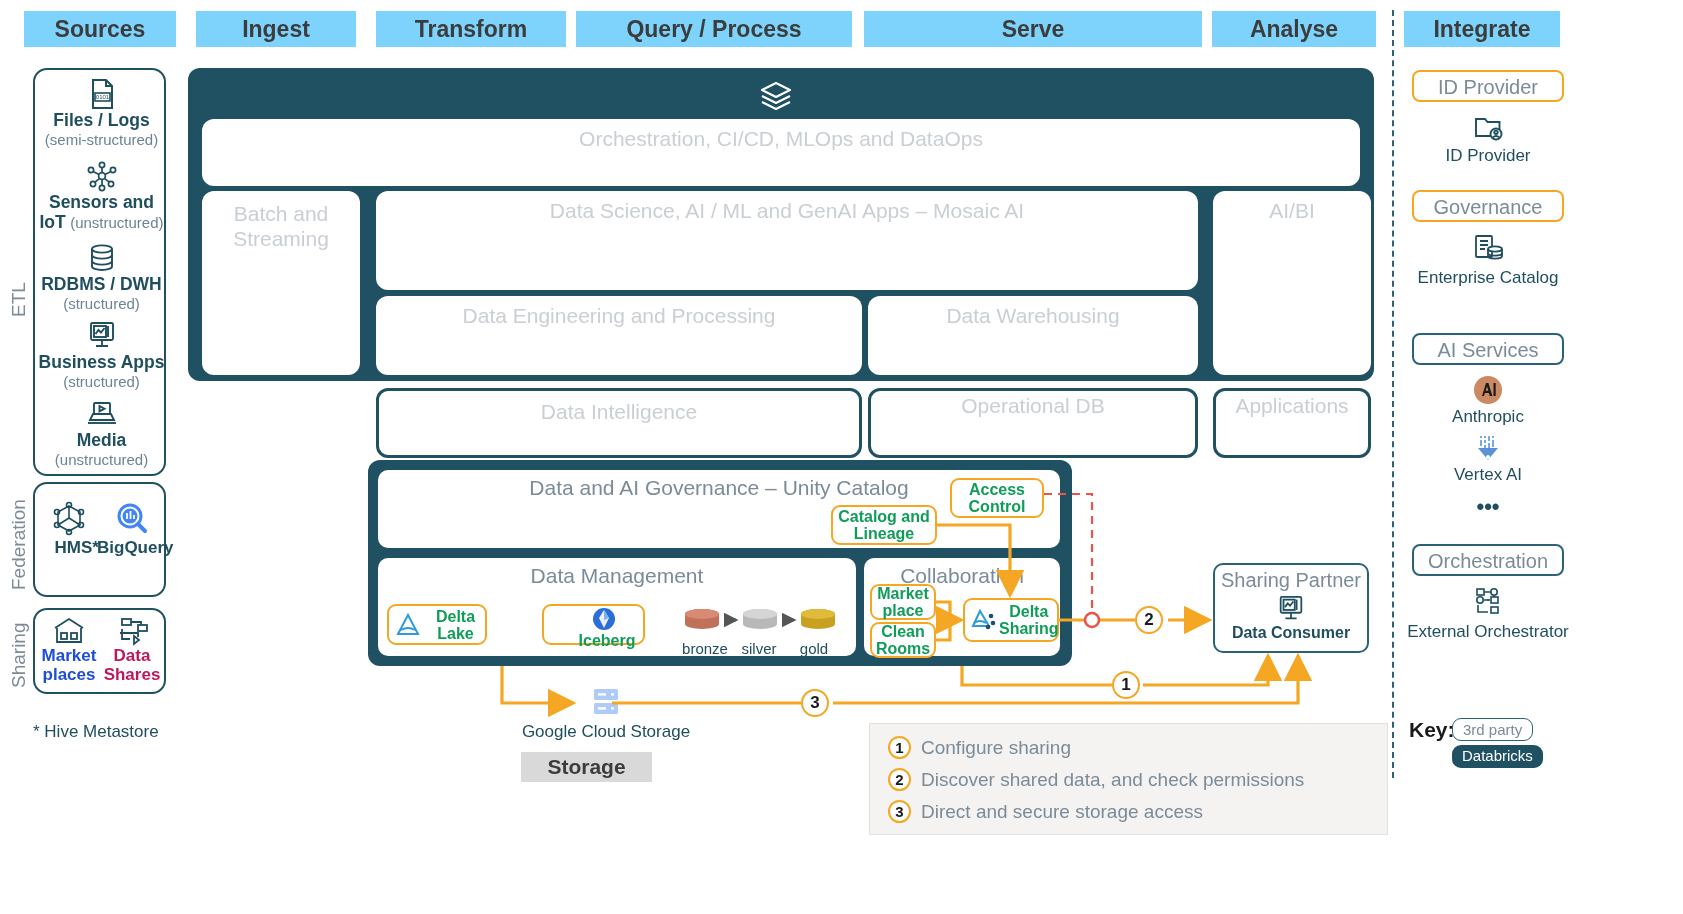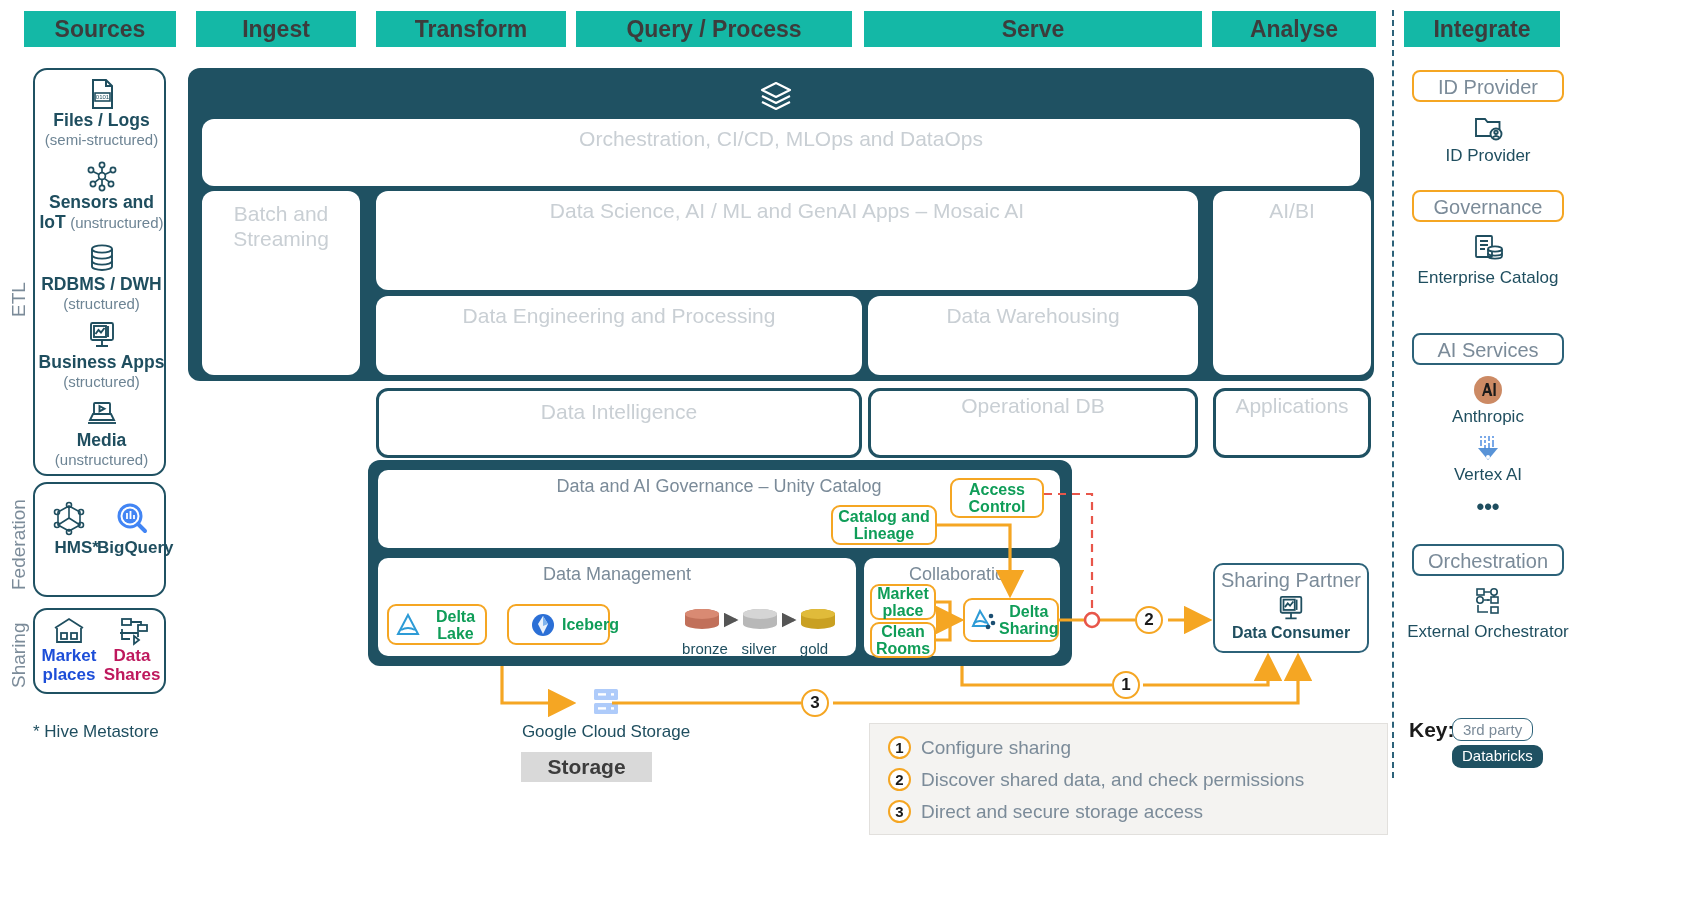--- a/index.html
+++ b/index.html
@@ -8,21 +8,21 @@
     background: #ffffff;
     font-family: "Liberation Sans", sans-serif;
     position: relative;
     overflow: hidden;
   }
   .abs { position: absolute; }
 
   
   .colhdr {
     position: absolute;
-    background: #14b8a6;
+    background: #7dd3fc;
     color: #3c3c3c;
     font-size: 23px;
     font-weight: bold;
     text-align: center;
     line-height: 36px;
     height: 36px;
     top: 11px;
   }
 
   
@@ -79,21 +79,21 @@
     border-radius: 12px;
   }
 
   .innerbox {
     position: absolute;
     background: #fff;
     border-radius: 10px;
   }
   .innerbox .hdr {
     display:block; text-align:center; padding-top:6px;
-    font-size: 18px; color: #7b8b99;
+    font-size: 21px; color: #7b8b99;
   }
 
   
   .opill {
     position: absolute;
     border: 2px solid #f5a623;
     border-radius: 9px;
     background: #fff;
     color: #0f9d58;
     font-size: 16px;
@@ -389,21 +389,21 @@
 </div>
 
 <div class="opill" style="left:387px; top:604px; width:100px; height:41px; justify-content:flex-start; padding-left:6px;">
   <svg width="26" height="26" viewBox="0 0 26 26" style="flex:0 0 auto;">
     <path d="M13 3 L23 22 H3 Z" fill="none" stroke="#2d9bd6" stroke-width="2"></path>
     <path d="M6 18 q7 -4 14 0" fill="none" stroke="#2d9bd6" stroke-width="2"></path>
   </svg>
   <span style="margin-left:5px; line-height:17px;">Delta Lake</span>
 </div>
 
-<div class="opill" style="left:507px; top:604px; width:103px; height:41px; justify-content:flex-start; padding-left:21px;">
+<div class="opill" style="left:542px; top:604px; width:103px; height:41px; justify-content:flex-start; padding-left:21px;flex-direction:column;">
   <svg width="26" height="26" viewBox="0 0 26 26" style="flex:0 0 auto;">
     <circle cx="13" cy="13" r="11" fill="#2b6fd6"></circle>
     <path d="M13 4 L18 12 L13 22 L8 12 Z" fill="#ffffff" opacity="0.9"></path>
     <path d="M13 4 L18 12 L13 14 Z" fill="#7fb3ee"></path>
   </svg>
   <span style="margin-left:6px;">Iceberg</span>
 </div>
 
 <div class="abs" style="left:680px; top:602px; width:160px; height:50px;">
   <svg width="160" height="50" viewBox="0 0 160 50">

